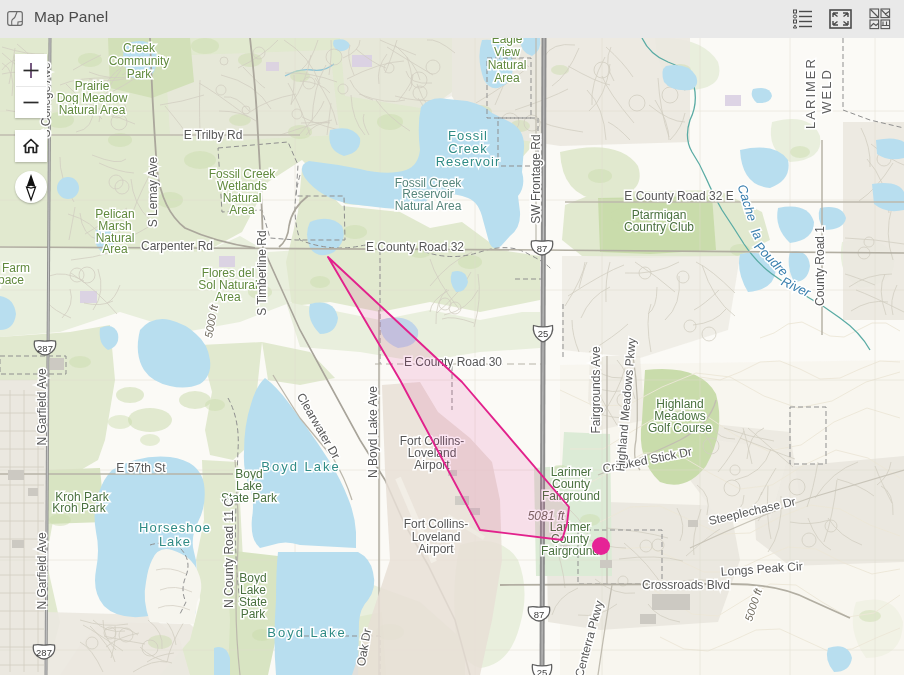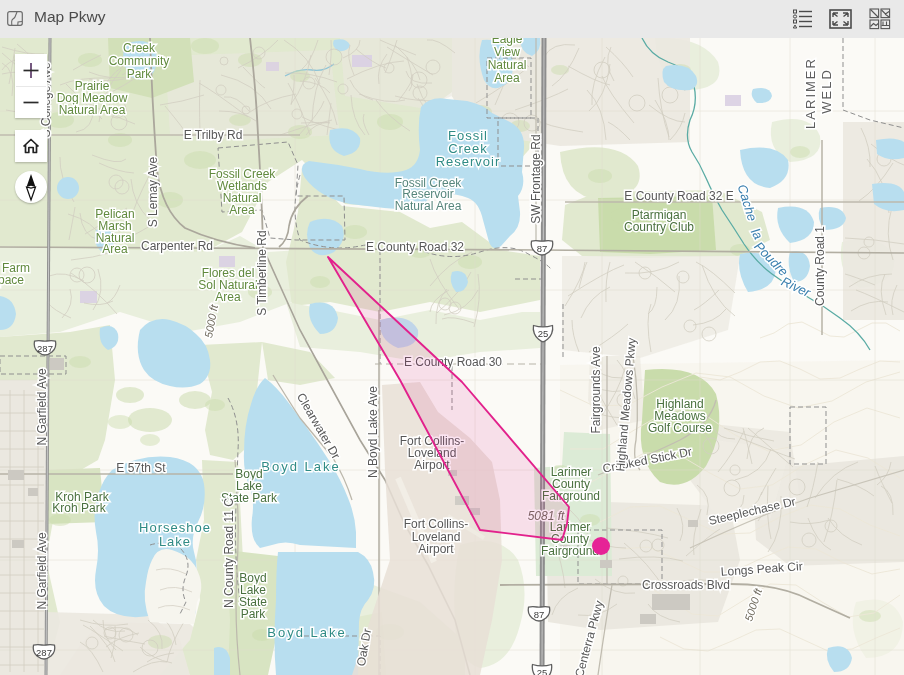--- a/index.html
+++ b/index.html
@@ -12,21 +12,21 @@
 </head>
 <body>
 
 <div id="toolbar">
 
   <svg style="position:absolute;left:7px;top:11px" width="16" height="16" viewBox="0 0 16 16">
     <rect x="0.7" y="0.7" width="14.6" height="13.6" rx="2" fill="none" stroke="#6a6a6a" stroke-width="1.2"></rect>
     <path d="M10 1 L8.2 5.5 Q7.8 7 6.2 7.8 L5 9 Q4.4 10.2 4.8 14 M10.8 14 L11 11 L15 10.5" fill="none" stroke="#6a6a6a" stroke-width="1.1"></path>
   </svg>
 
-  <div id="title">Map Pkwy</div>
+  <div id="title">Map Panel</div>
 
   <svg style="position:absolute;left:792px;top:8px" width="22" height="22" viewBox="0 0 22 22">
     <g stroke="#4a4a4a" stroke-width="1.4">
       <line x1="7" y1="3.5" x2="20" y2="3.5"></line>
       <line x1="7" y1="8.5" x2="20" y2="8.5"></line>
       <line x1="7" y1="13.5" x2="20" y2="13.5"></line>
       <line x1="7" y1="18.5" x2="20" y2="18.5"></line>
     </g>
     <rect x="1.5" y="2" width="3" height="3" fill="none" stroke="#4a4a4a" stroke-width="1"></rect>
     <circle cx="3" cy="8.5" r="1.6" fill="none" stroke="#4a4a4a" stroke-width="1"></circle>

